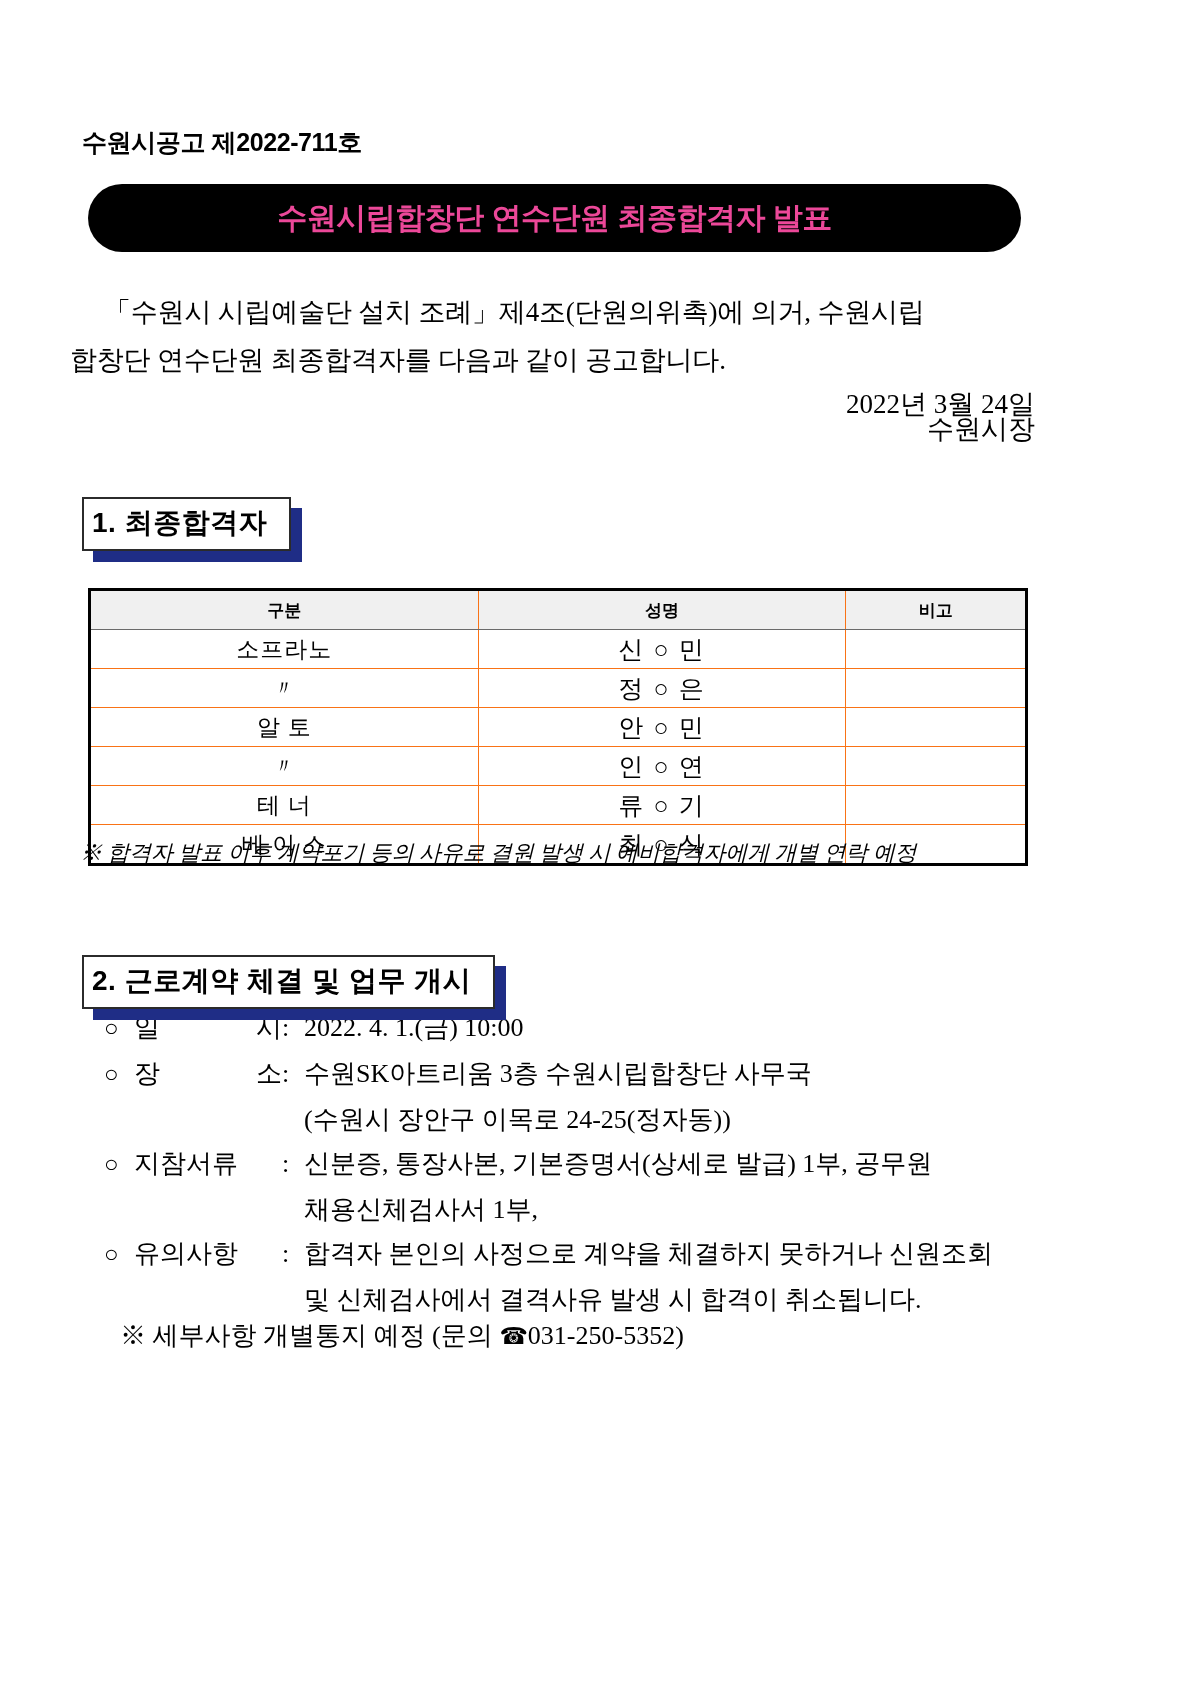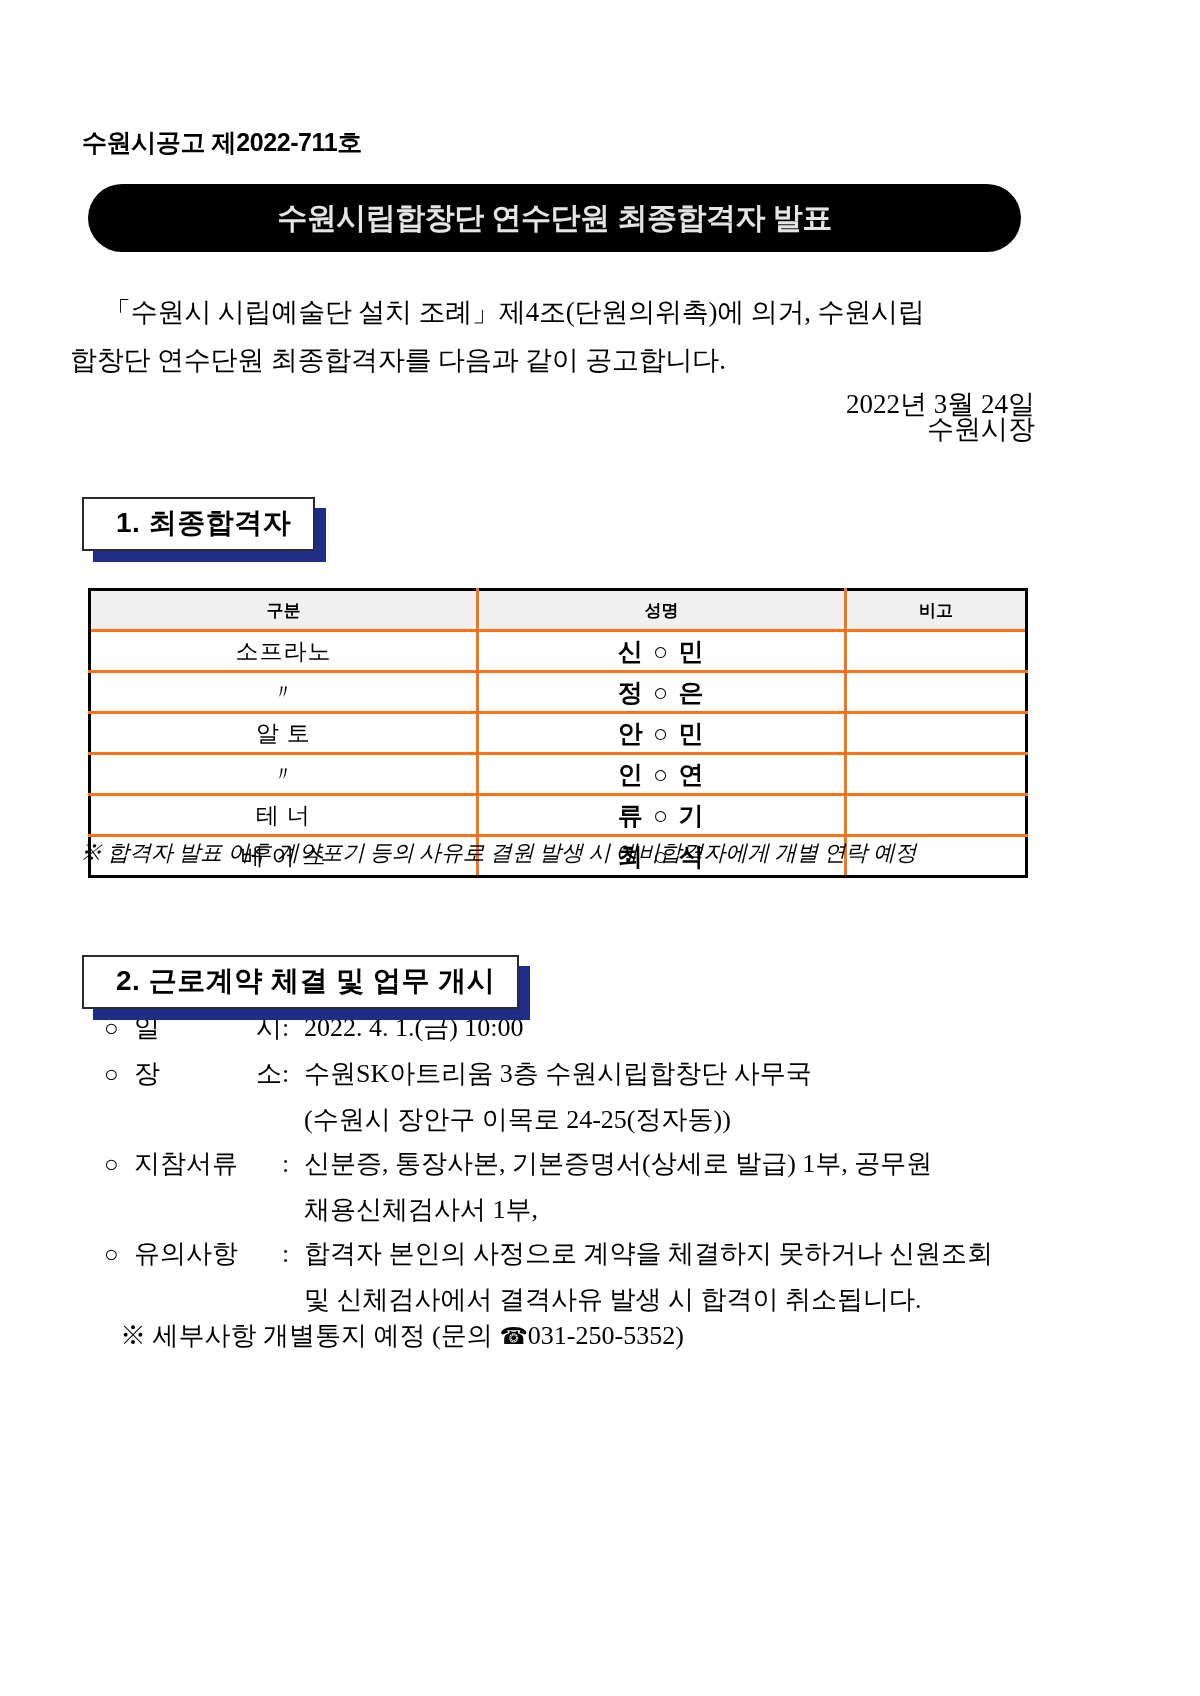--- a/index.html
+++ b/index.html
@@ -38,21 +38,21 @@
     top: 184px;
     width: 933px;
     height: 68px;
     background: #000000;
     border-radius: 34px;
     display: flex;
     align-items: center;
     justify-content: center;
   }
   .title-banner-text {
-    color: #e5e5e5;
+    color: #ec4899;
     font-family: "Liberation Sans", "DejaVu Sans", sans-serif;
     font-size: 30px;
     font-weight: bold;
     letter-spacing: -0.5px;
     white-space: nowrap;
   }
 
   
   .intro {
     position: absolute;
@@ -94,21 +94,21 @@
 
   
   .section-head {
     position: absolute;
     display: inline-block;
   }
   .section-head .box {
     position: relative;
     border: 2px solid #2b2b2b;
     background: #ffffff;
-    padding: 5px 22px 7px 32px;
+    padding: 5px 22px 7px 8px;
     z-index: 2;
     font-family: "Liberation Sans", "DejaVu Sans", sans-serif;
     font-size: 28px;
     font-weight: bold;
     letter-spacing: 0.5px;
     white-space: nowrap;
   }
   .section-head .shadow {
     position: absolute;
     left: 11px;
@@ -126,21 +126,21 @@
   .result-table {
     position: absolute;
     left: 88px;
     top: 588px;
     width: 940px;
     border-collapse: collapse;
     font-size: 23px;
   }
   .result-table th,
   .result-table td {
-    border: 3px solid #f97316;
+    border: 1px solid #f97316;
     text-align: center;
     height: 38px;
     padding: 0;
   }
   .result-table thead th {
     background: #f0f0f0;
     font-weight: bold;
     font-size: 17px;
     border-top: 3px solid #000000;
     border-bottom: 1px solid #6a6a6a;
@@ -151,21 +151,21 @@
   .result-table th:first-child,
   .result-table td:first-child { border-left: 3px solid #000000; }
   .result-table th:last-child,
   .result-table td:last-child { border-right: 3px solid #000000; }
 
   .col-part  { width: 390px; }
   .col-name  { width: 370px; }
   .col-note  { width: 180px; }
 
   .cell-name {
-    font-weight: bold;
+    font-weight: normal;
     font-size: 25px;
     letter-spacing: 2px;
     margin-top: 12px;
   }
   .cell-part {
     letter-spacing: 1px;
   }
   .ditto { font-size: 21px; }
 
   

